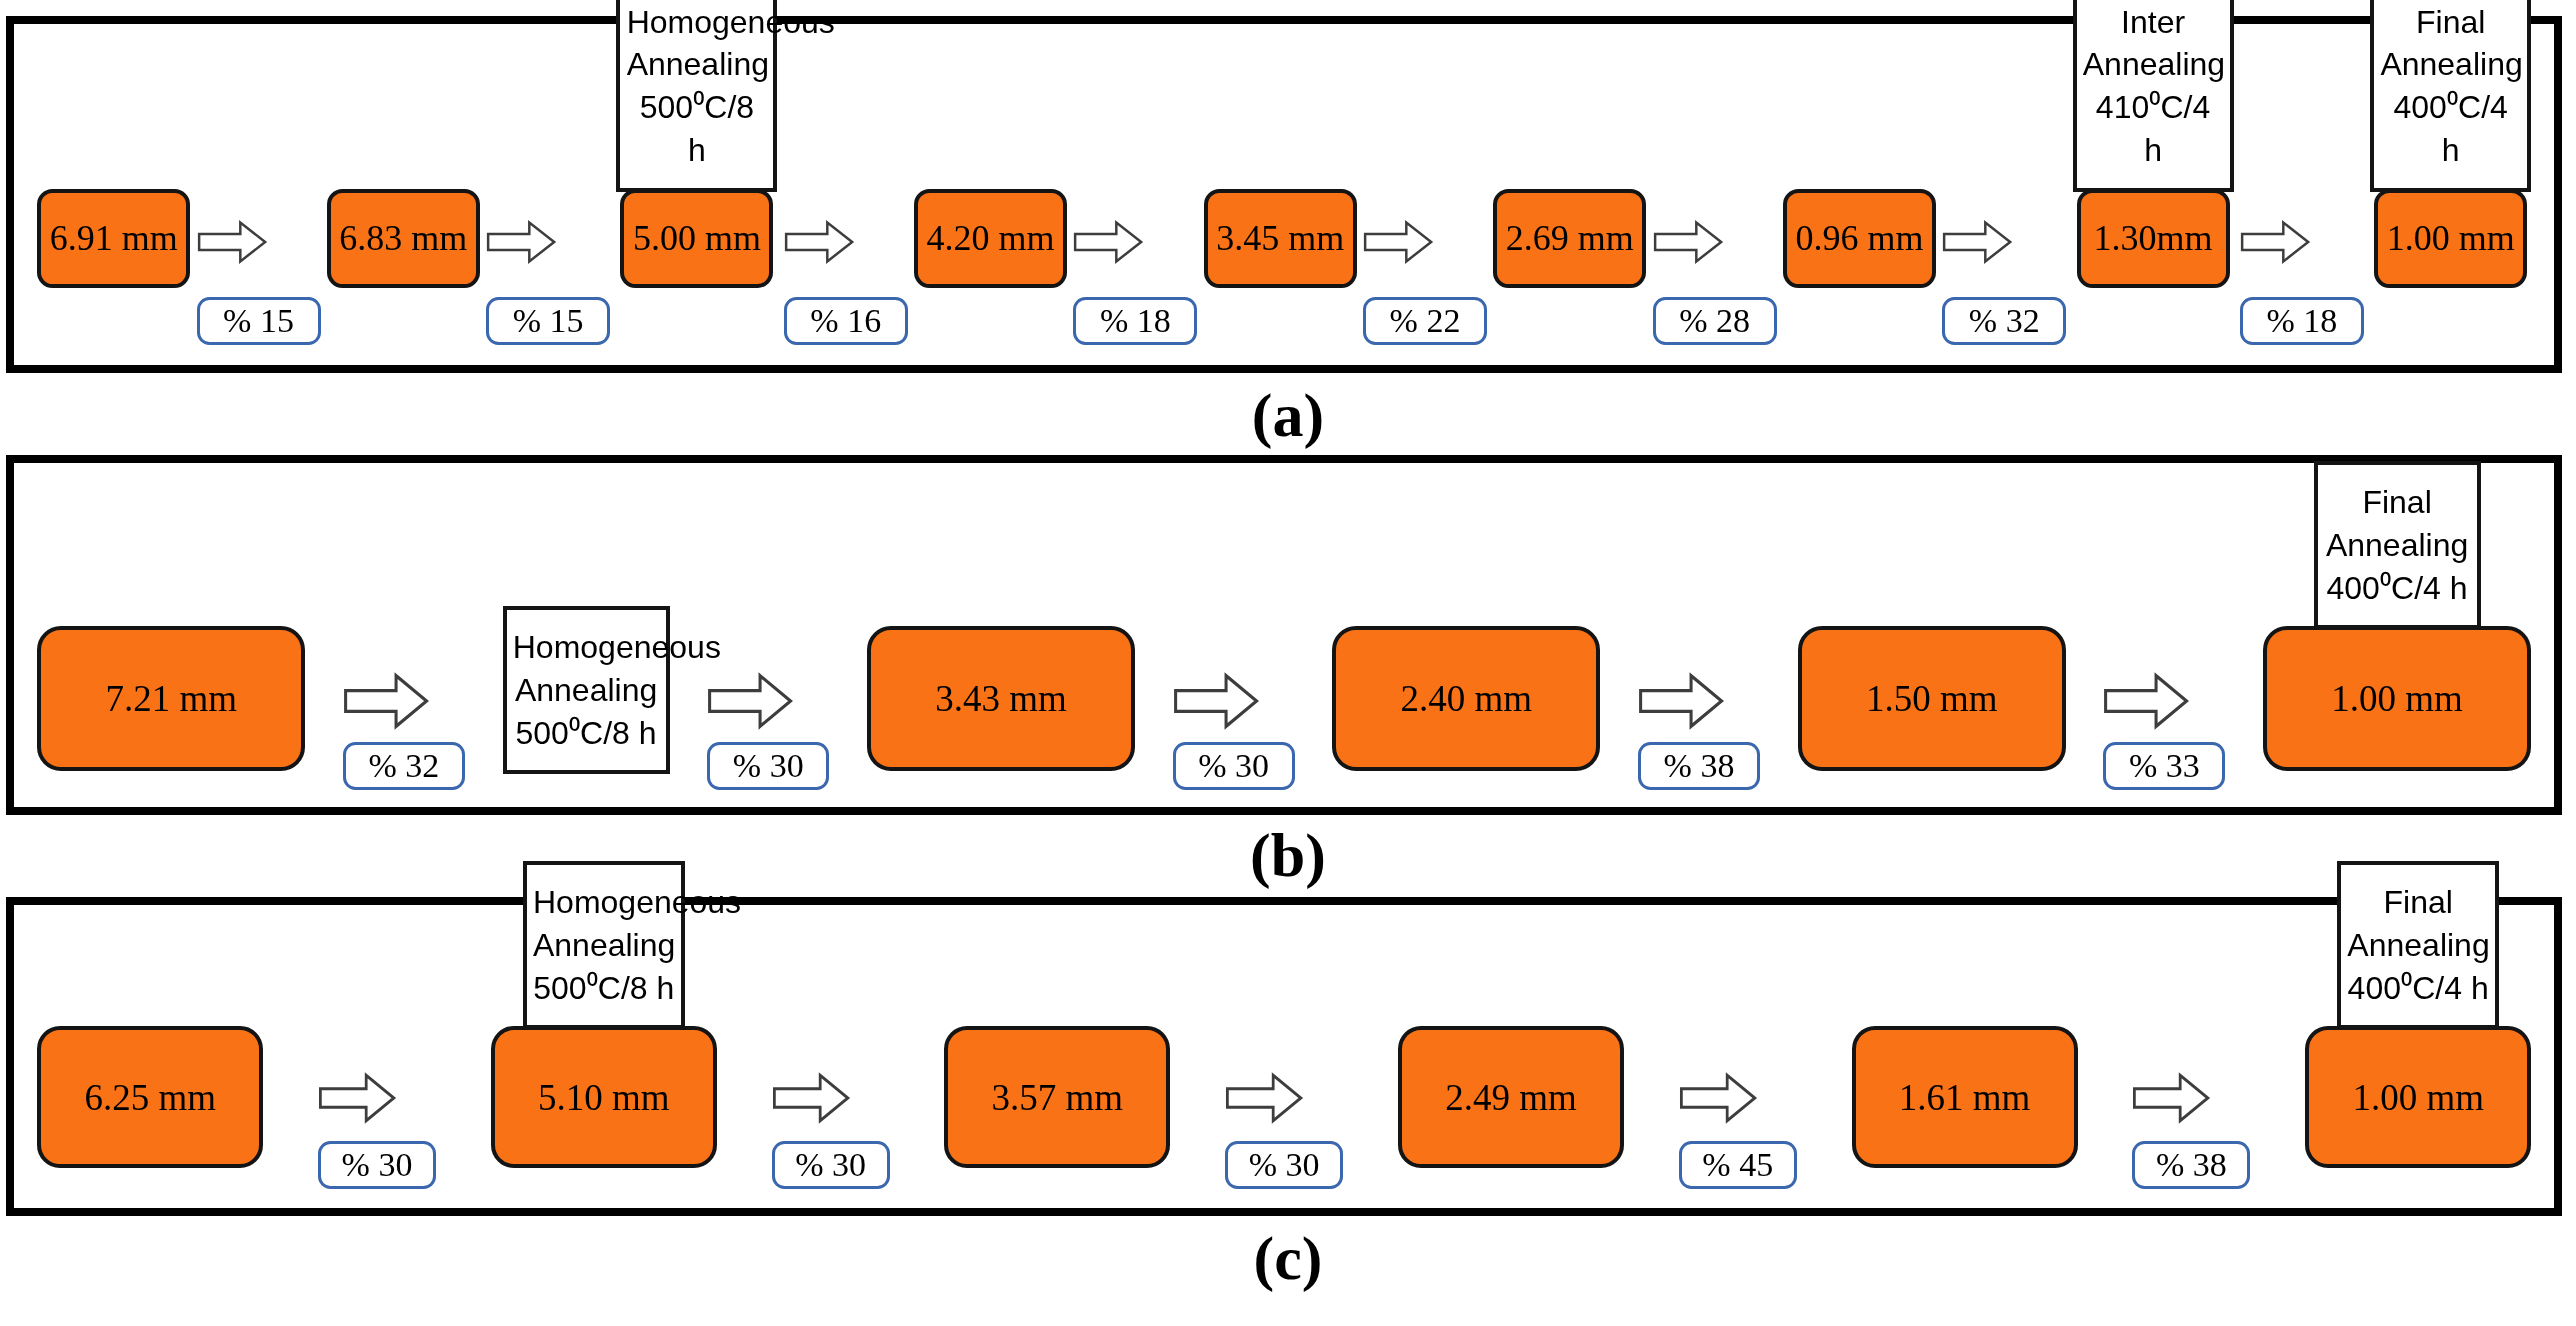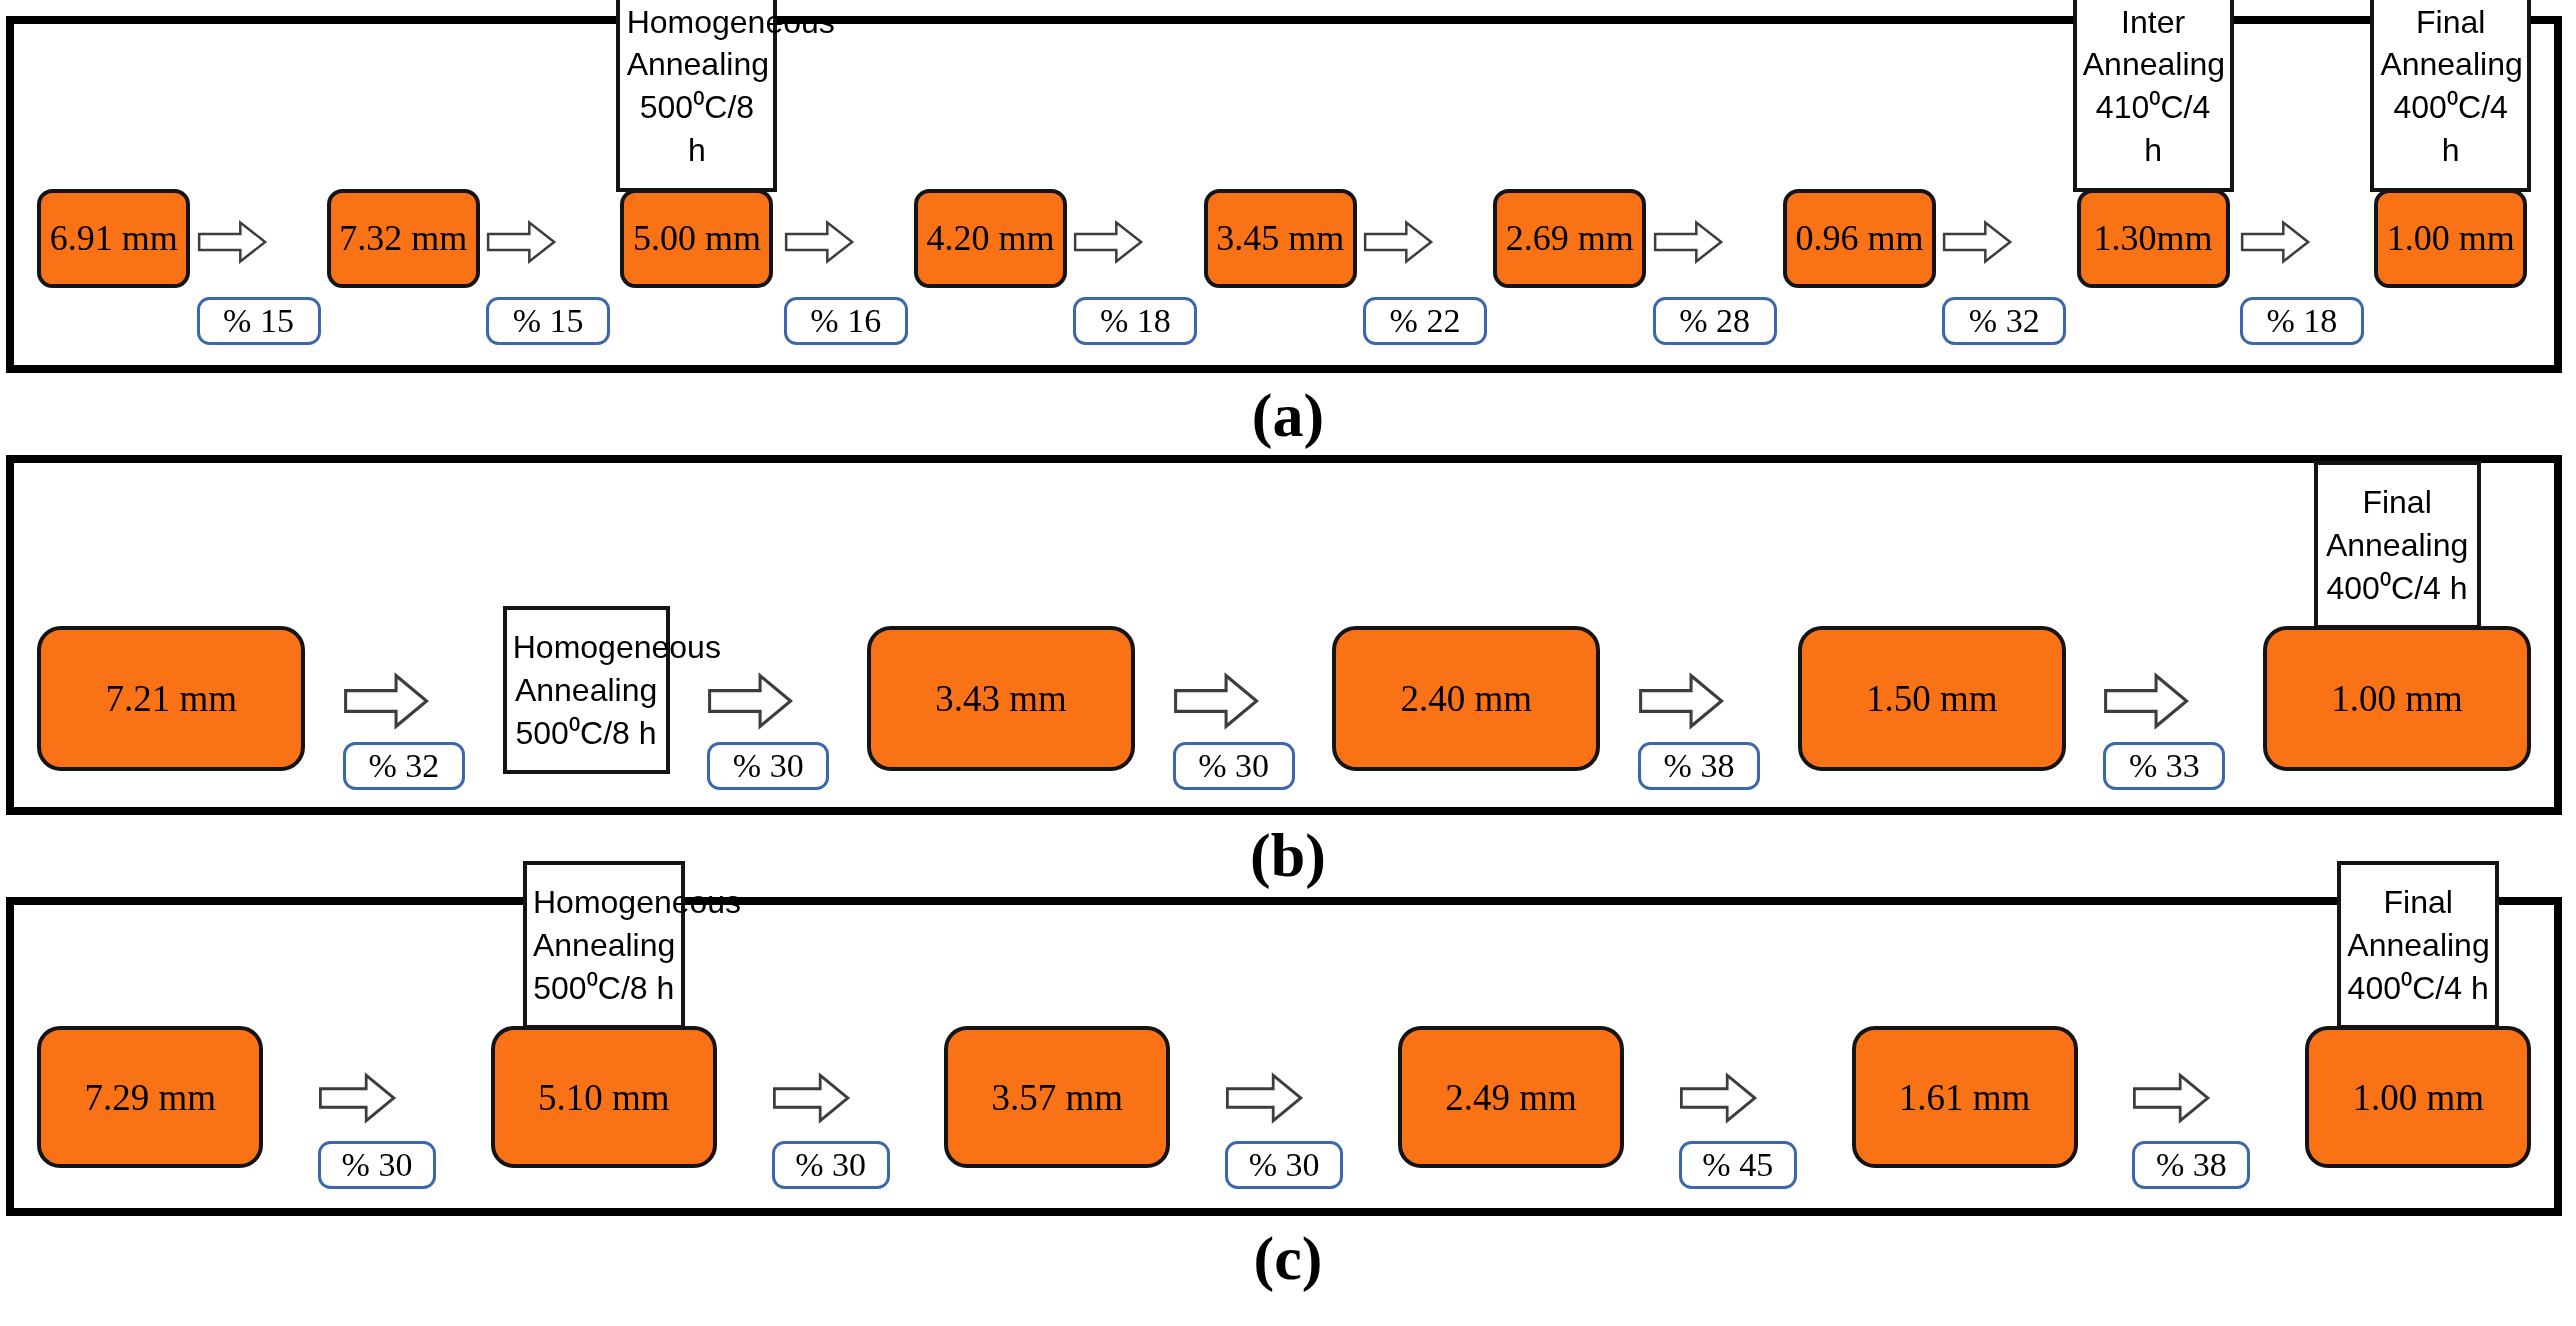--- a/index.html
+++ b/index.html
@@ -73,21 +73,21 @@
         <div class="conn">
           <svg class="arrow" viewBox="0 0 100 64" preserveAspectRatio="none">
             <polygon points="3,21 61,21 61,5 96,32 61,59 61,43 3,43" fill="#ffffff" stroke="#3d3d3d" stroke-width="3.5"></polygon>
           </svg>
           <div class="pct">
             <span>% 15</span>
           </div>
         </div>
         <div class="stage">
           <div class="box">
-            <span>7.32 mm</span>
+            <span>6.83 mm</span>
           </div>
         </div>
         <div class="conn">
           <svg class="arrow" viewBox="0 0 100 64" preserveAspectRatio="none">
             <polygon points="3,21 61,21 61,5 96,32 61,59 61,43 3,43" fill="#ffffff" stroke="#3d3d3d" stroke-width="3.5"></polygon>
           </svg>
           <div class="pct">
             <span>% 15</span>
           </div>
         </div>
@@ -273,21 +273,21 @@
           </div>
         </div>
       </div>
   </section>
   <div class="caption" id="cap-b">(b)</div>
 
   <section class="panel" id="panel-c">
     <div class="row">
         <div class="stage">
           <div class="box">
-            <span>7.29 mm</span>
+            <span>6.25 mm</span>
           </div>
         </div>
         <div class="conn">
           <svg class="arrow" viewBox="0 0 100 64" preserveAspectRatio="none">
             <polygon points="3,21 61,21 61,5 96,32 61,59 61,43 3,43" fill="#ffffff" stroke="#3d3d3d" stroke-width="3.5"></polygon>
           </svg>
           <div class="pct">
             <span>% 30</span>
           </div>
         </div>

